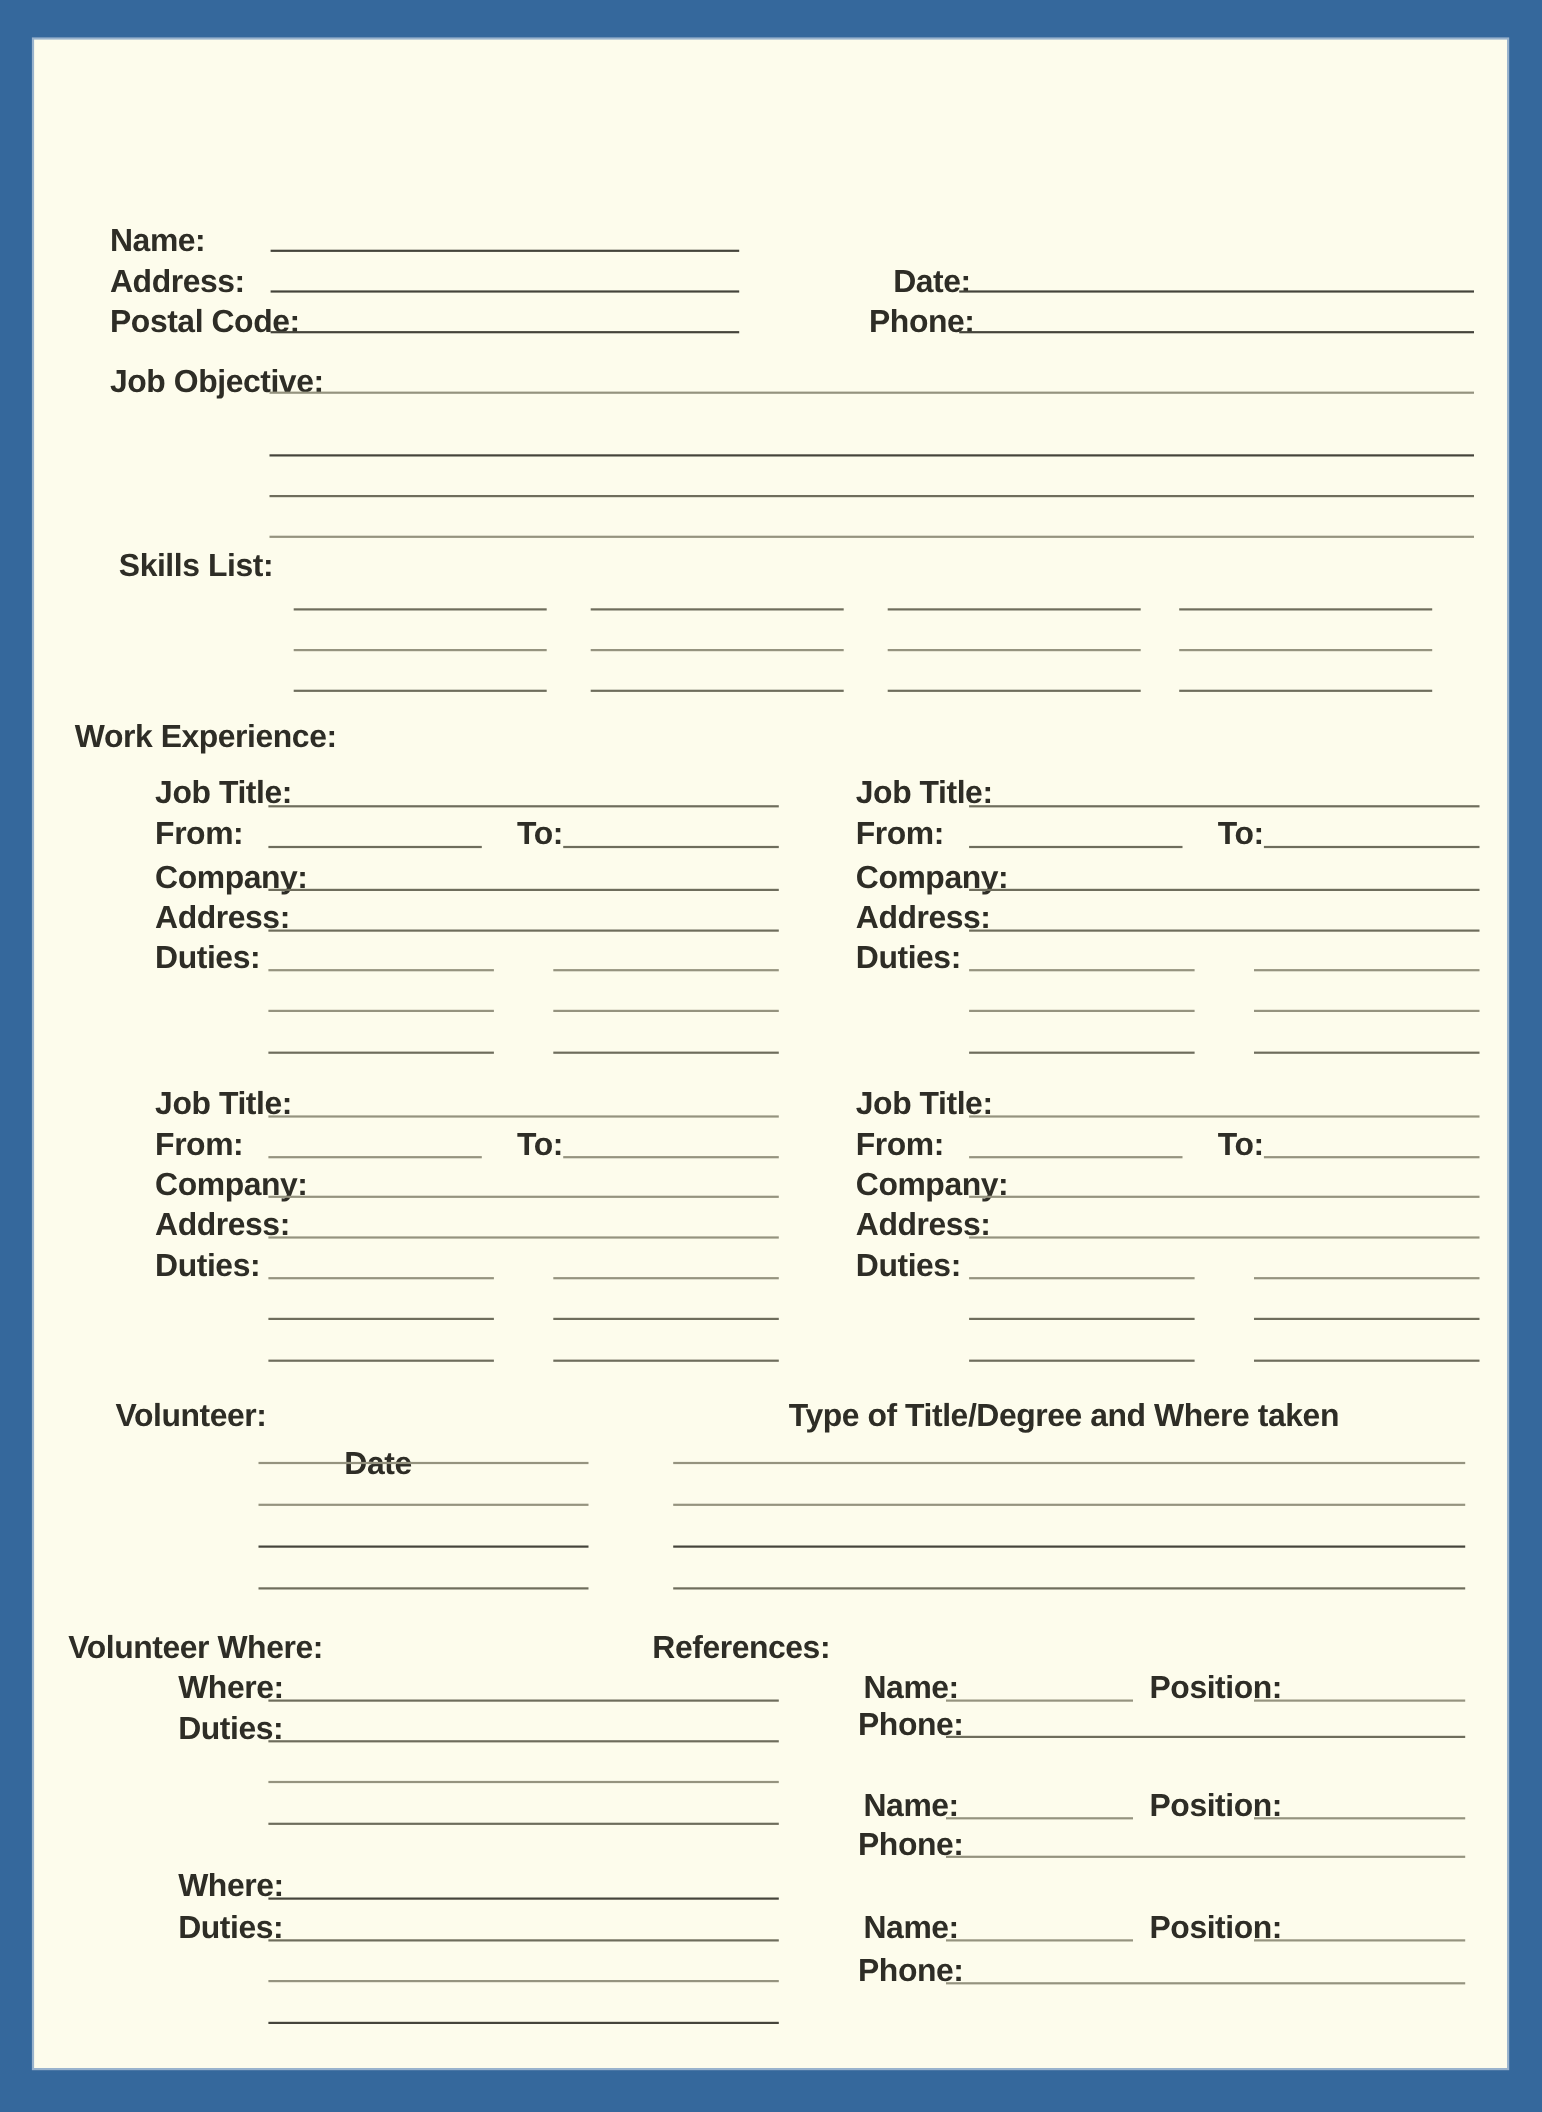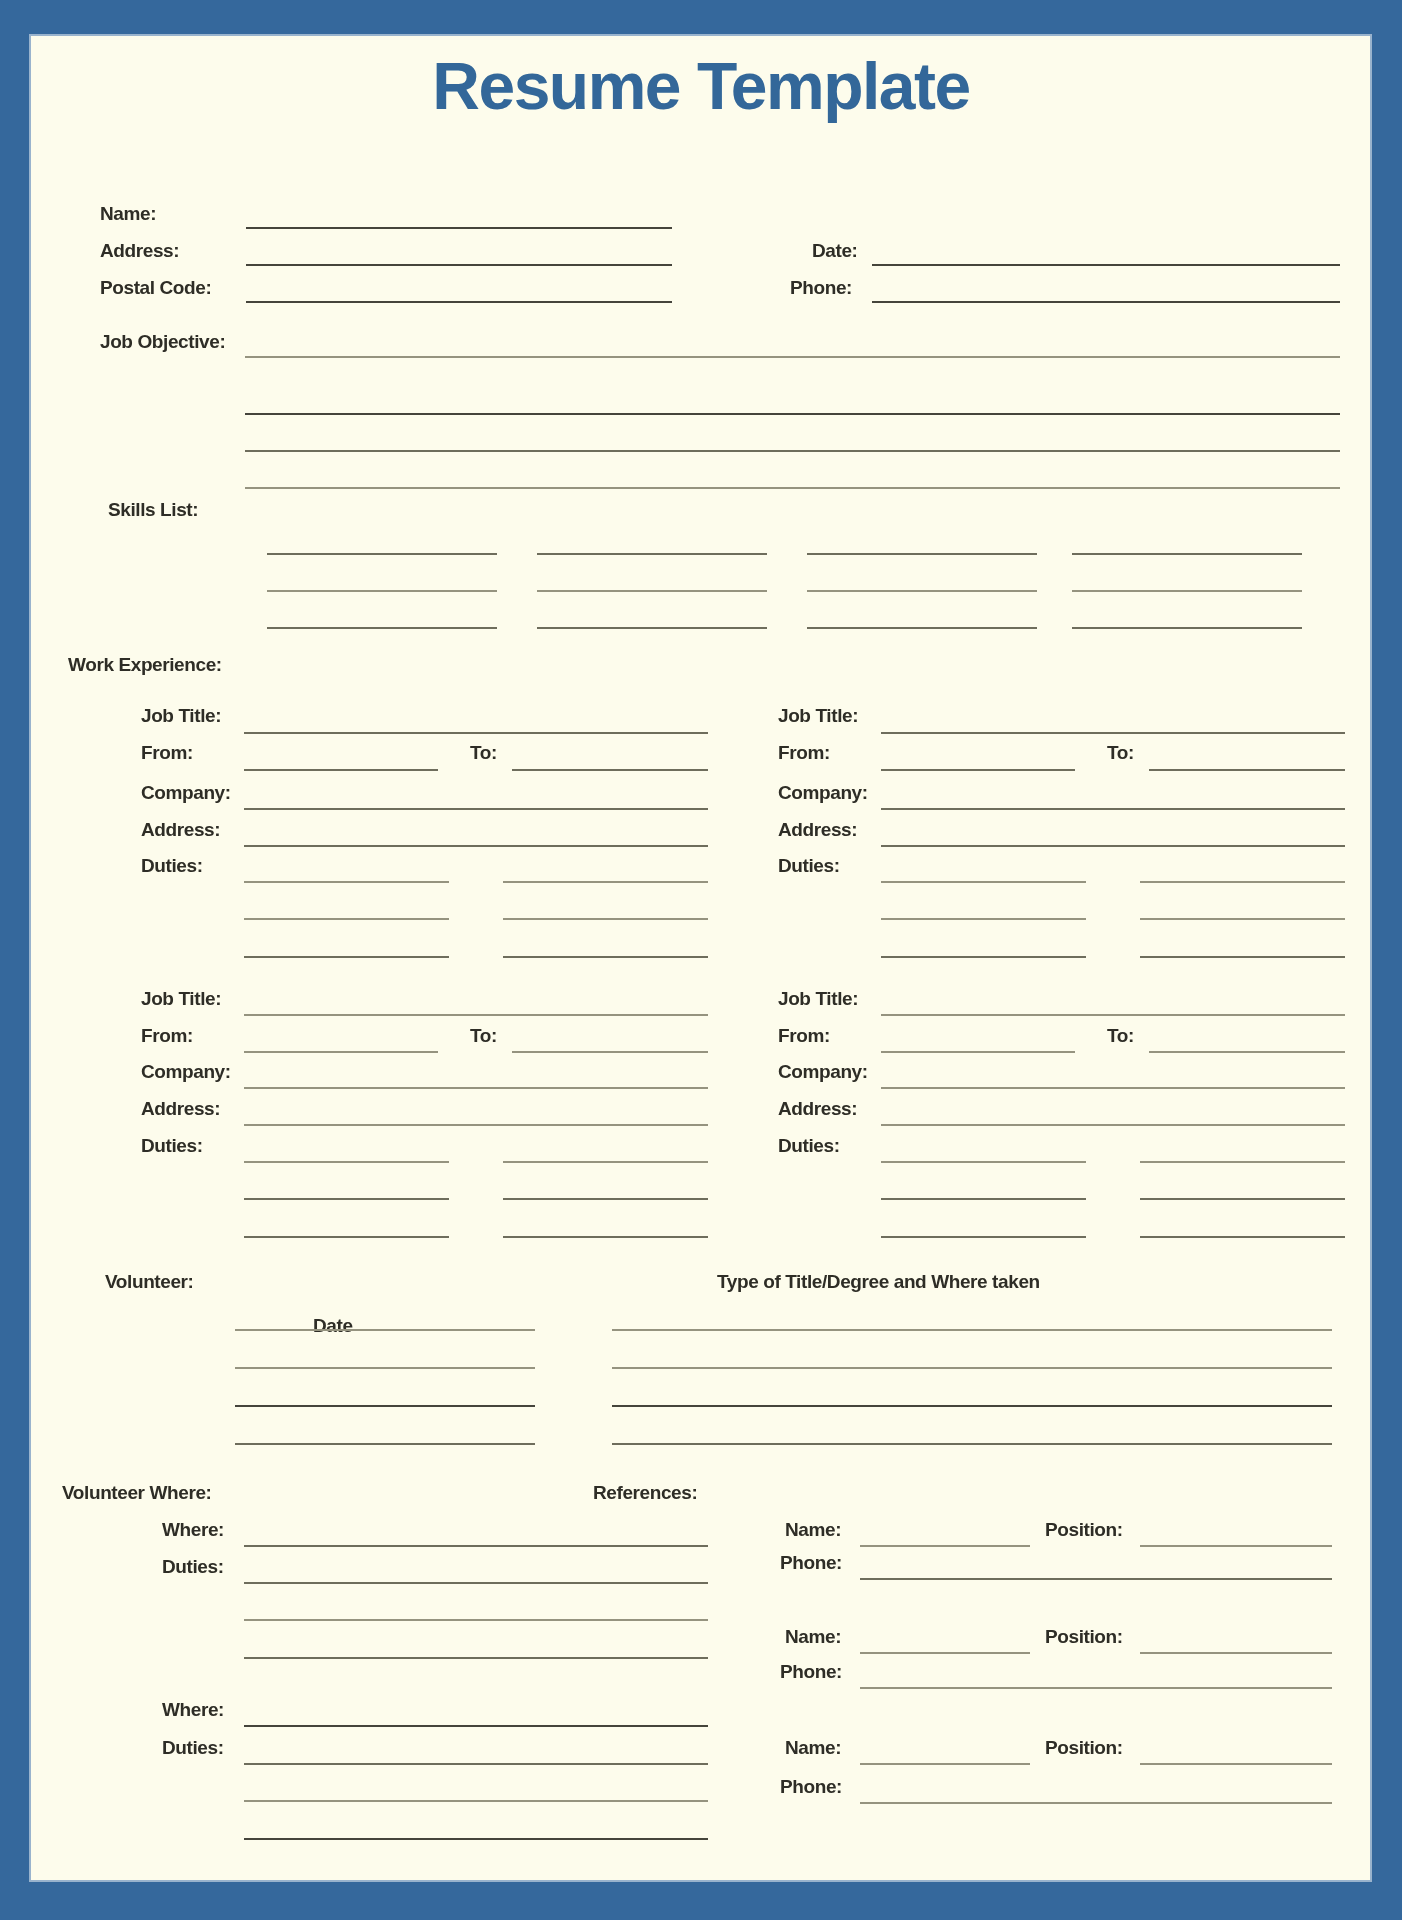--- a/index.html
+++ b/index.html
@@ -13,34 +13,33 @@
     background:#FDFCEC;
     box-shadow:0 0 0 2px rgba(235,240,246,0.55);
   }
   .title{
     position:absolute;left:0;right:0;top:50px;text-align:center;
     font-weight:700;font-size:66px;line-height:1.1;
     color:#336799;letter-spacing:-1.5px;
   }
   .lbl{
     position:absolute;
-    font-weight:700;font-size:19px;line-height:1.05;
+    font-weight:700;font-size:29px;line-height:1.05;
     color:#2E2D26;letter-spacing:-0.4px;white-space:nowrap;
   }
   .ln{position:absolute;height:2px;background:#6E6D5C;}
   .ln-d{background:#45443B;}
   .ln-g{background:#95937F;}
 </style>
 </head>
 <body>
 
 <div id="root">
   <div class="page"></div>
 
-  <div class="title">Resume Template</div>
 
   <div>
     <div class="lbl" style="left:100px;top:204px">Name:</div>
     <div class="ln ln-d" style="left:246px;top:227px;width:426px"></div>
 
     <div class="lbl" style="left:100px;top:241px">Address:</div>
     <div class="ln ln-d" style="left:246px;top:264px;width:426px"></div>
     <div class="lbl" style="left:812px;top:241px">Date:</div>
     <div class="ln ln-d" style="left:872px;top:264px;width:468px"></div>
 

